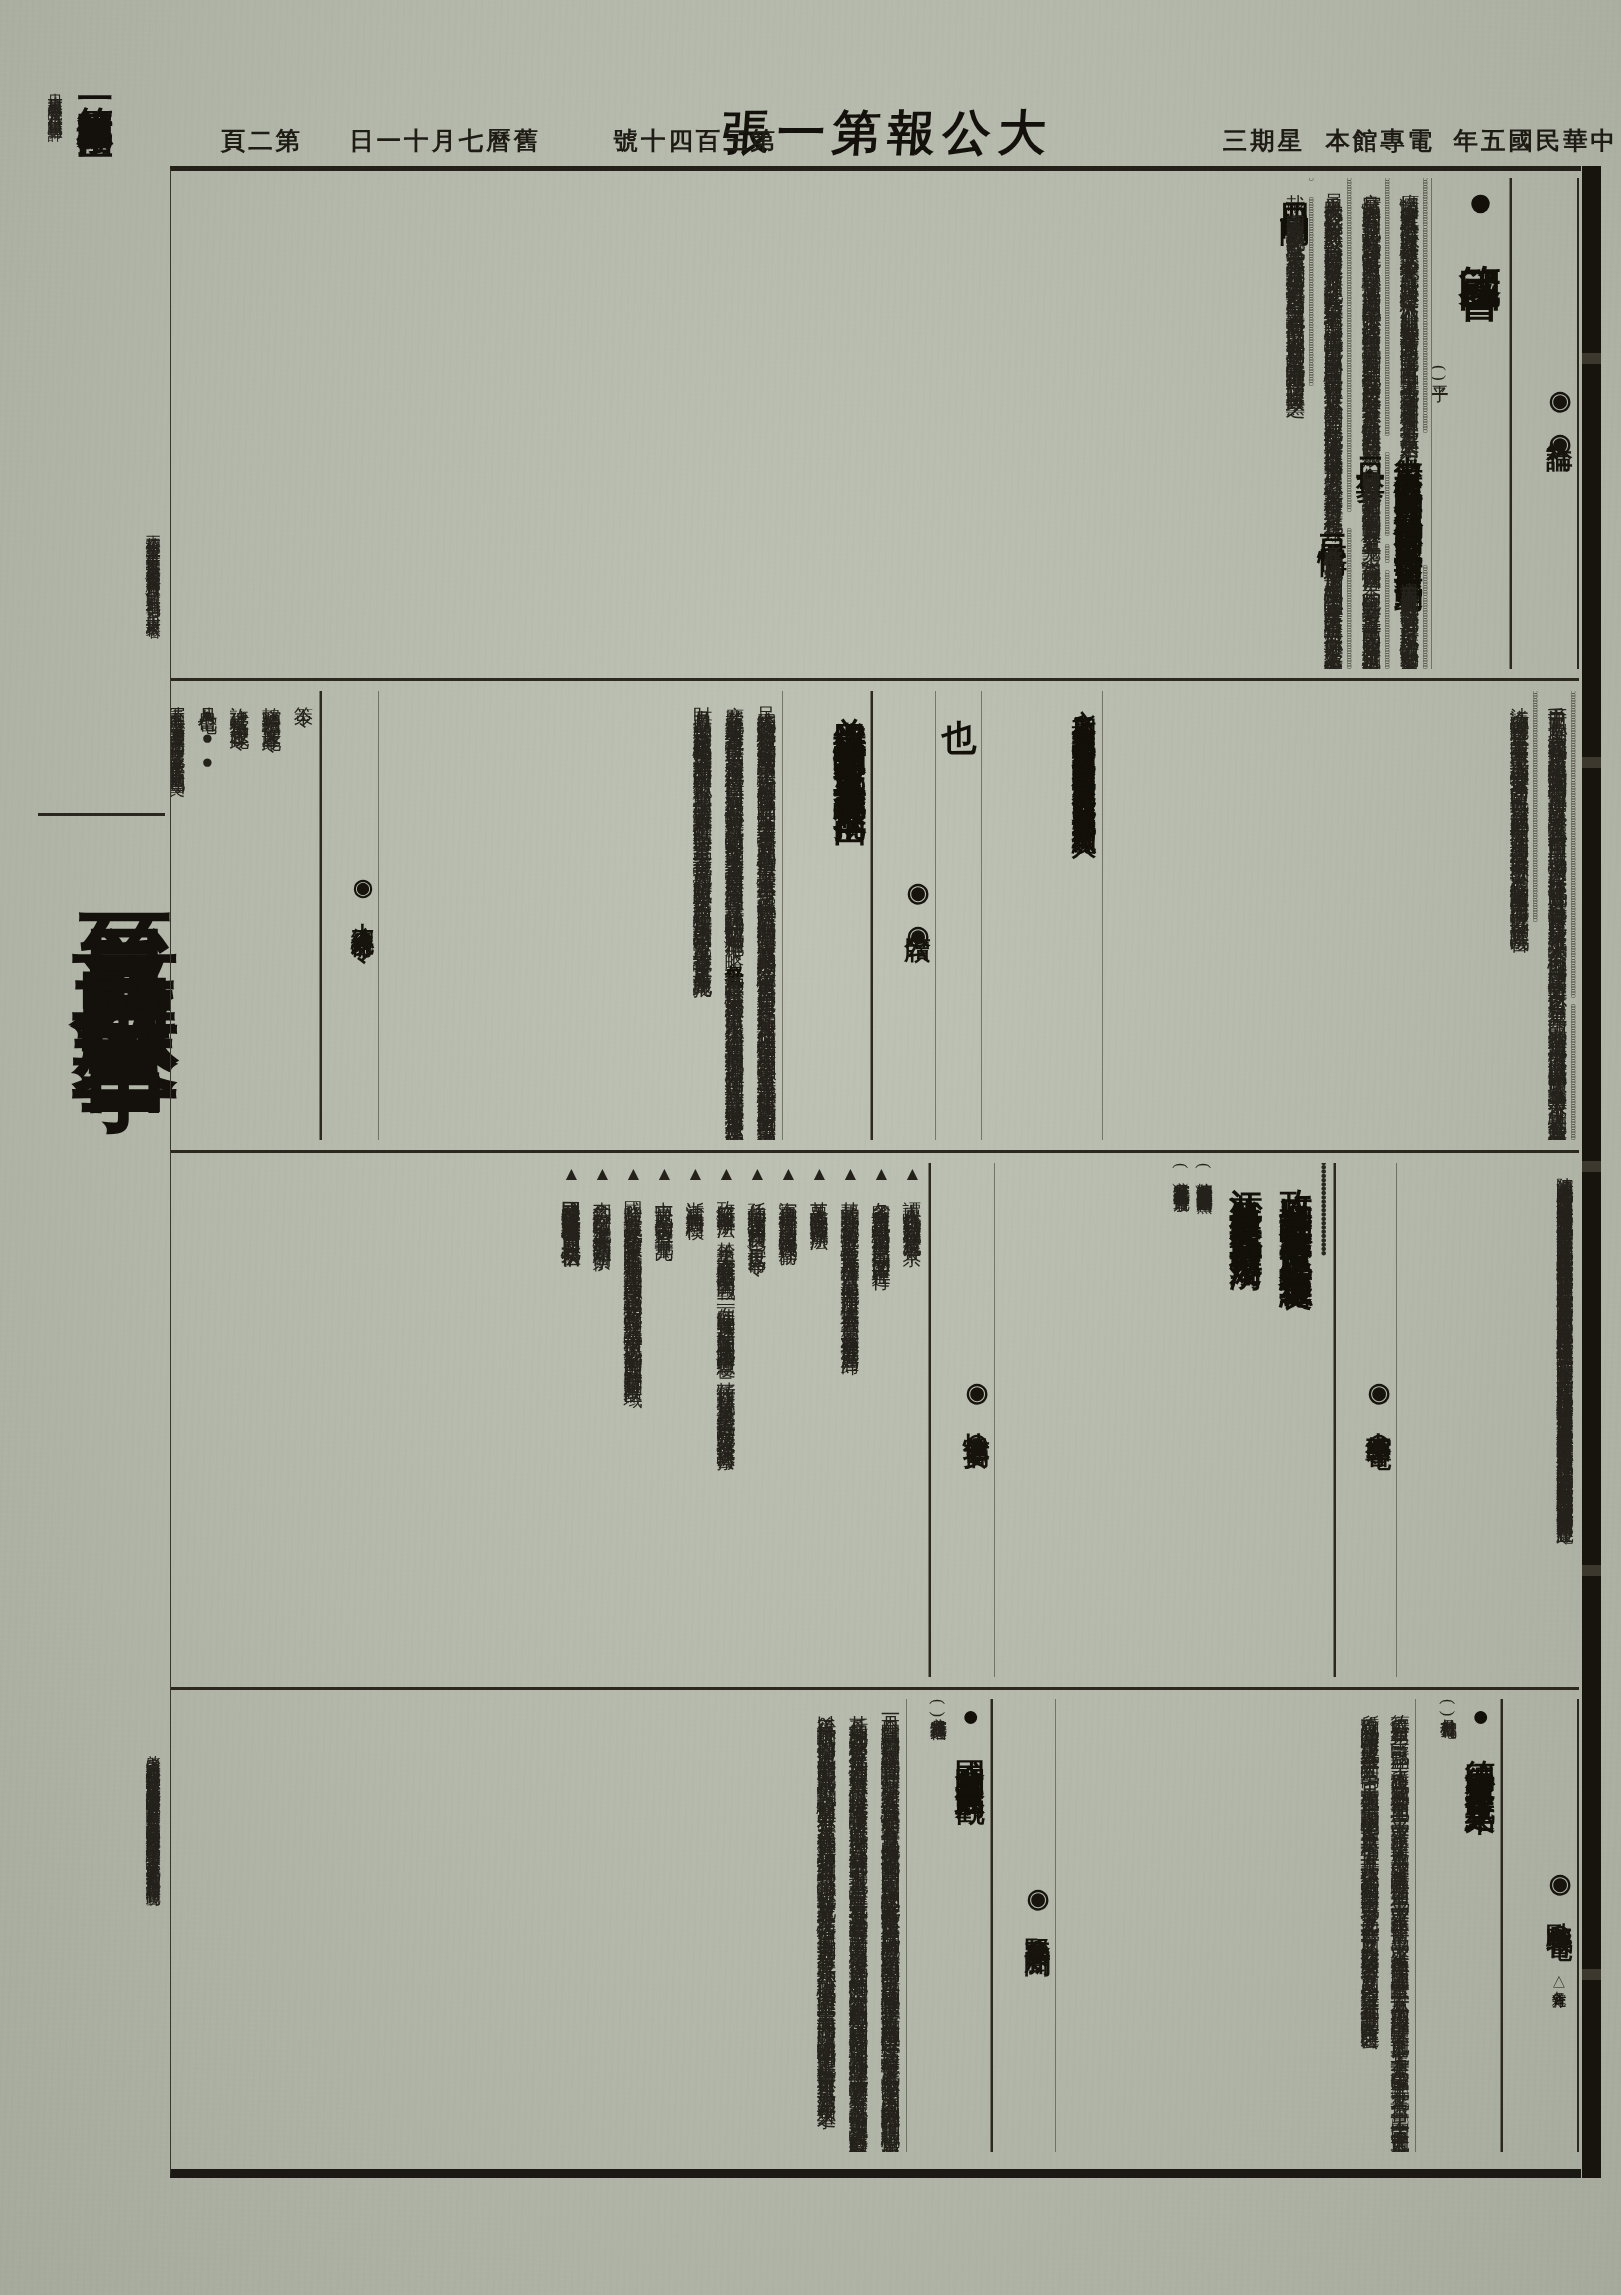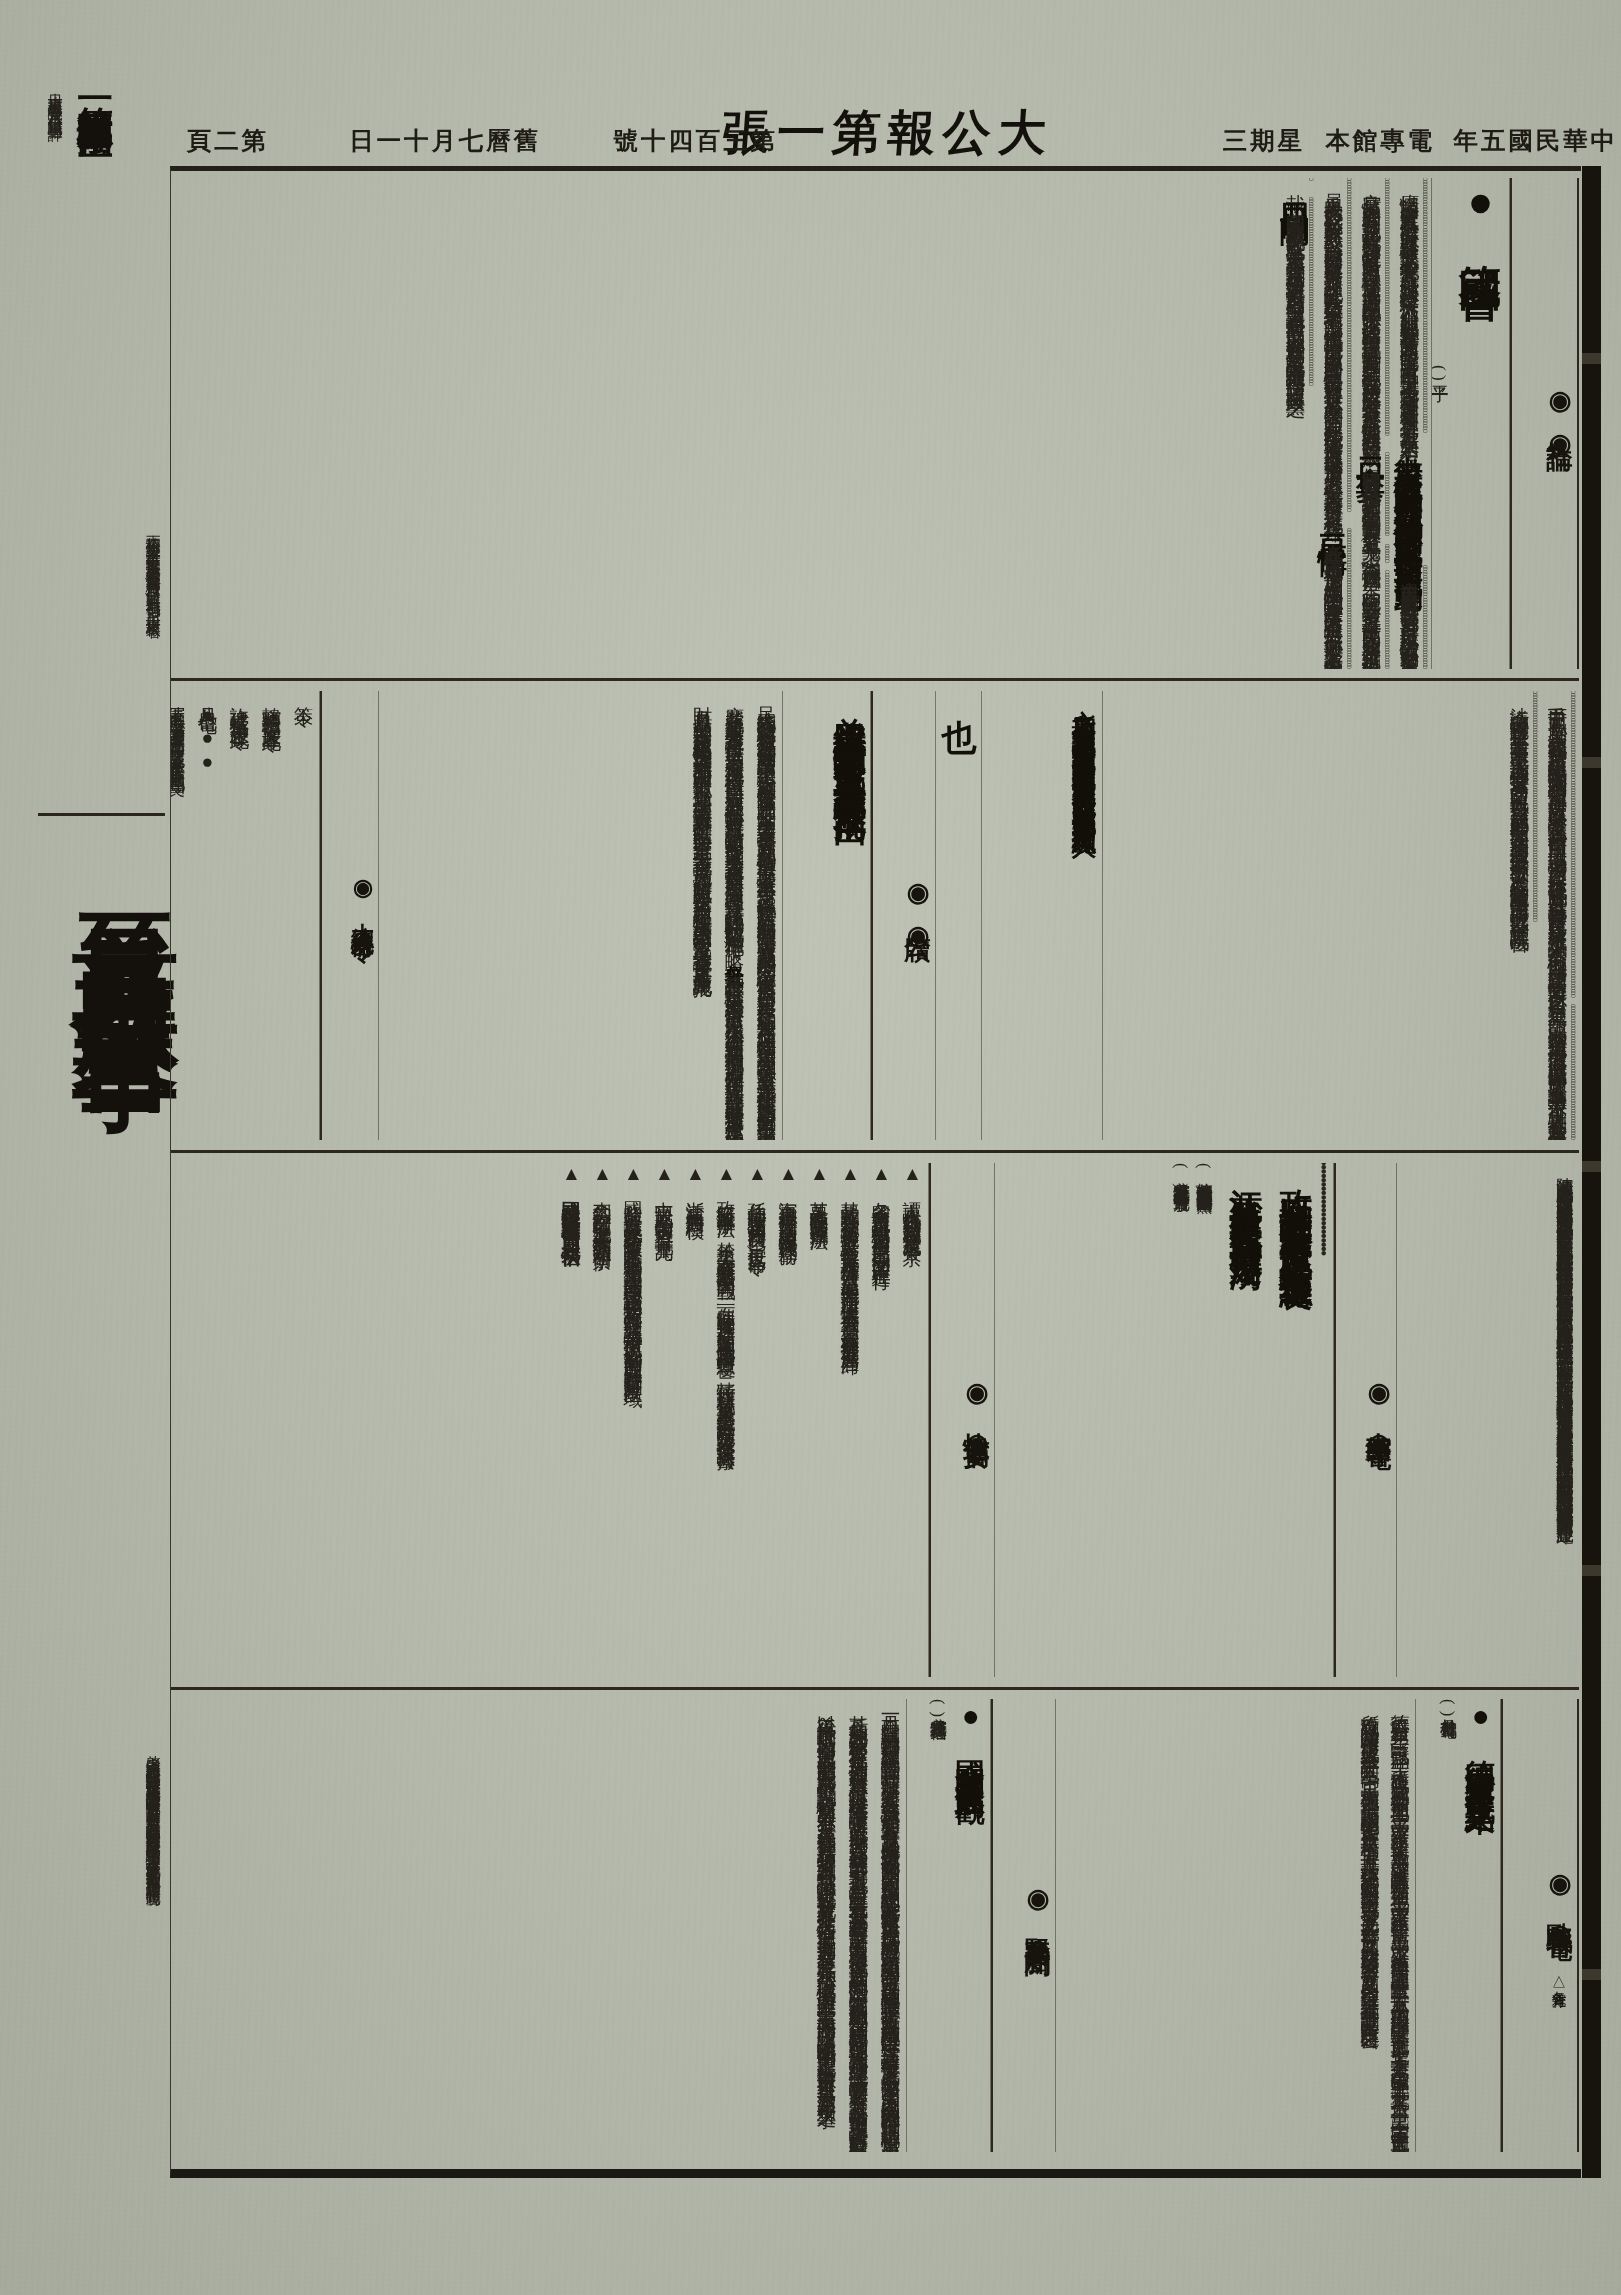--- a/index.html
+++ b/index.html
@@ -57,21 +57,21 @@
 
 <div class="page">
   <div class="grain"></div>
 
   <div class="hd" style="right:4px;top:124px;">年五國民華中</div>
   <div class="hd" style="right:187px;top:124px;">本館專電</div>
   <div class="hd" style="right:317px;top:124px;">三期星</div>
   <div class="hd masthead" style="right:569px;top:101px;">張一第報公大</div>
   <div class="hd" style="right:844px;top:124px;">號十四百三第</div>
   <div class="hd" style="right:1081px;top:124px;text-align:center;">日一十月七曆舊</div>
-  <div class="hd" style="right:1353px;top:124px;">頁二第</div>
+  <div class="hd" style="right:1319px;top:124px;">頁二第</div>
 
   <div class="adstrip">
     <div class="ad-big" style="position:absolute;left:35px;top:8.6px;font-size:36px;letter-spacing:1.4px;height:454px;">第一師範附屬高等小學招生</div>
     <div class="ad-small" style="position:absolute;left:5.8px;top:11.5px;width:24.5px;height:432px;">十日止來校報名繳證金一元定八月二十一日試驗簡章另詳</div>
     <div class="ad-small" style="position:absolute;left:4.3px;top:454px;width:124px;height:281px;">本校添招一年級一百二十名二三年級可補班五十名來學者以程度相當爲合格八月五日(即舊曆七月初七日)起至十一日止來校報名</div>
     <div class="ad-divider" style="top:744px;"></div>
     <div class="ad-big" style="position:absolute;left:19px;top:758px;font-size:107px;letter-spacing:19px;height:923px;">晉昌祥歇業啓事</div>
     <div class="ad-small" style="position:absolute;left:4.3px;top:1674px;width:124px;height:481px;">啓者上年同志諸君組織合股開設晉昌祥錢號自始毛終幸無乖誤本年因呼吸危險業於陰曆五月初六日邀集股友討論截止營業當時均表同意决計歇業昨已繼續結束不該人上分文自此之後凡屬個人公私往來均不與晉昌祥相干特此聲明</div>
   </div>
 

